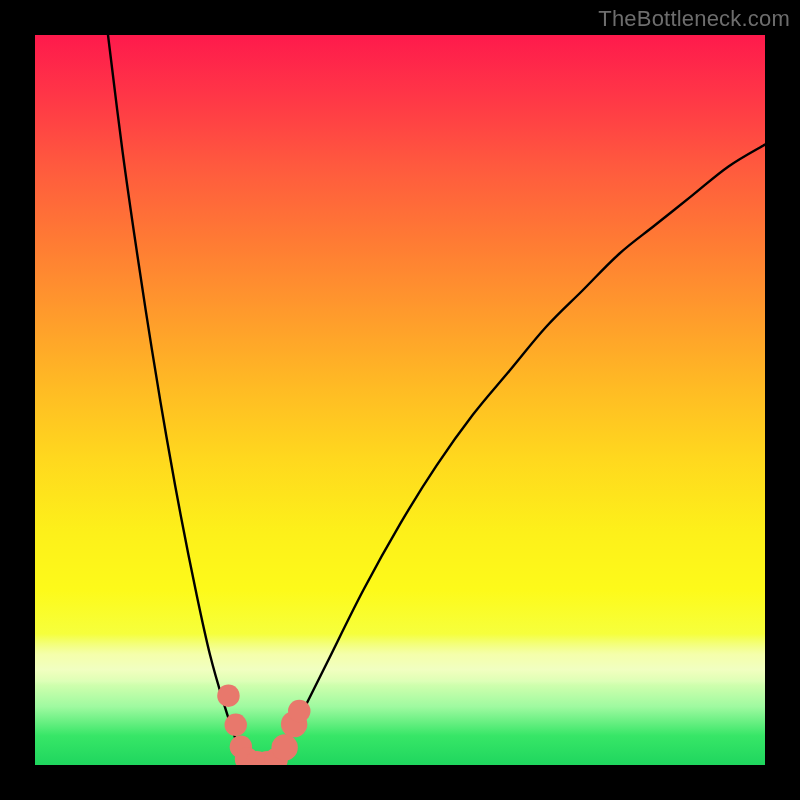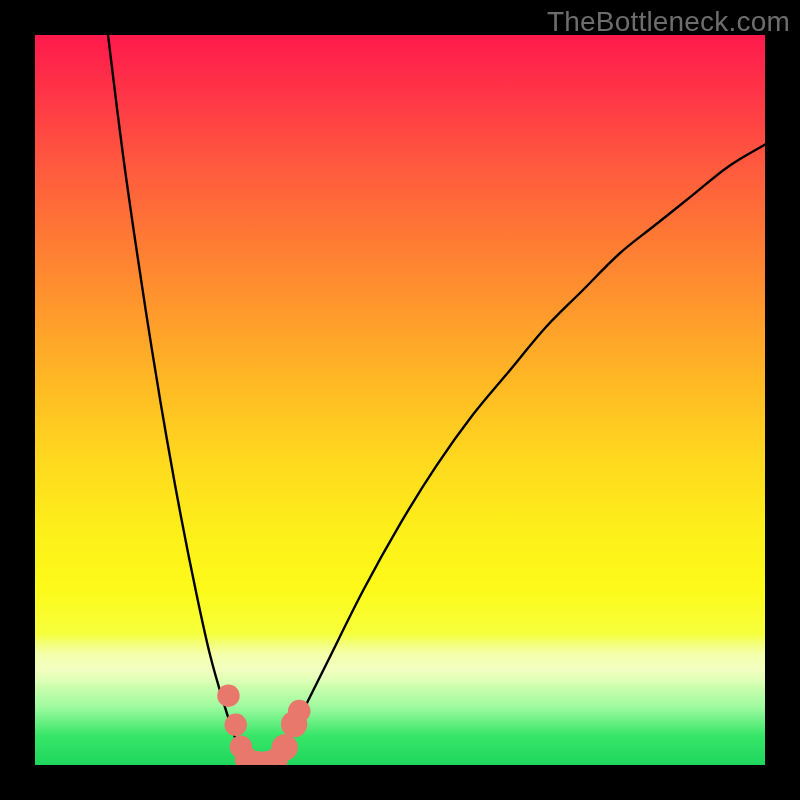--- a/index.html
+++ b/index.html
@@ -62,21 +62,21 @@
     top: 0;
     left: 0;
     width: 730px;
     height: 730px;
   }
   .watermark {
     position: absolute;
     top: 6px;
     right: 10px;
     color: #6d6d6d;
-    font-size: 28px;
+    font-size: 22px;
     letter-spacing: 0.2px;
     font-weight: 400;
   }
 </style>
 </head>
 <body>
 
 <div class="frame">
   <div class="plot-area">
     <div class="pale-band"></div>

